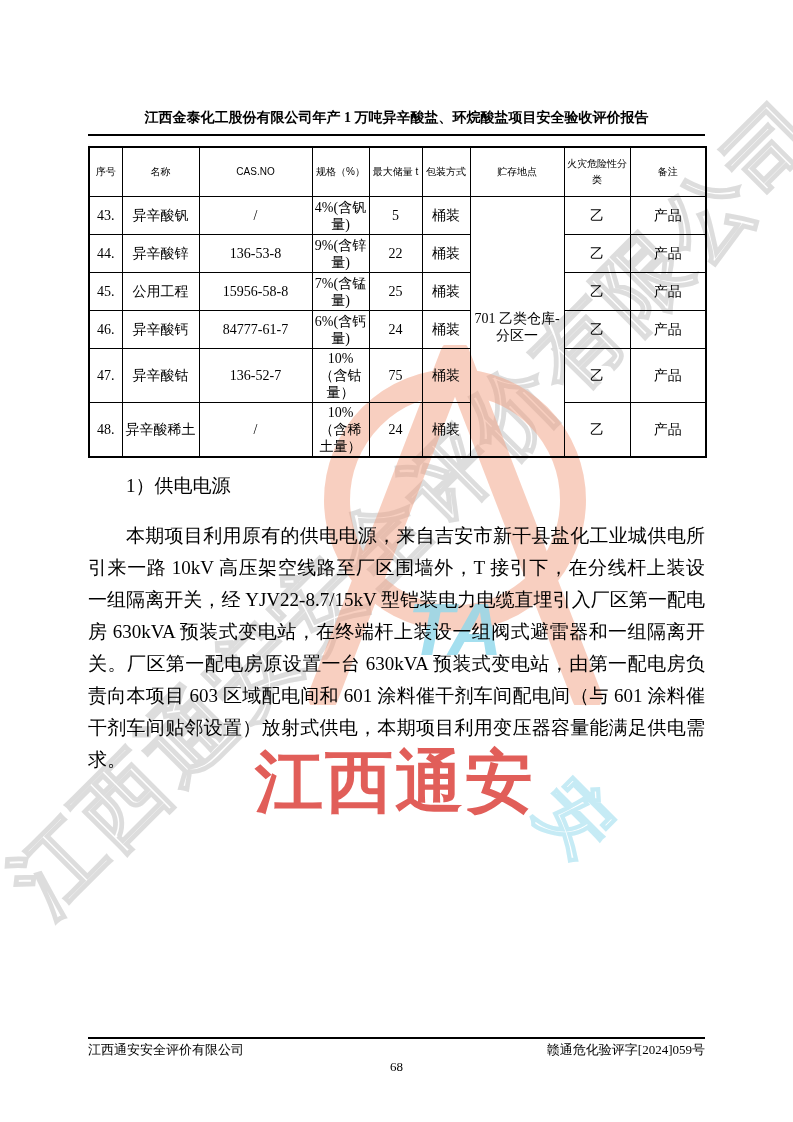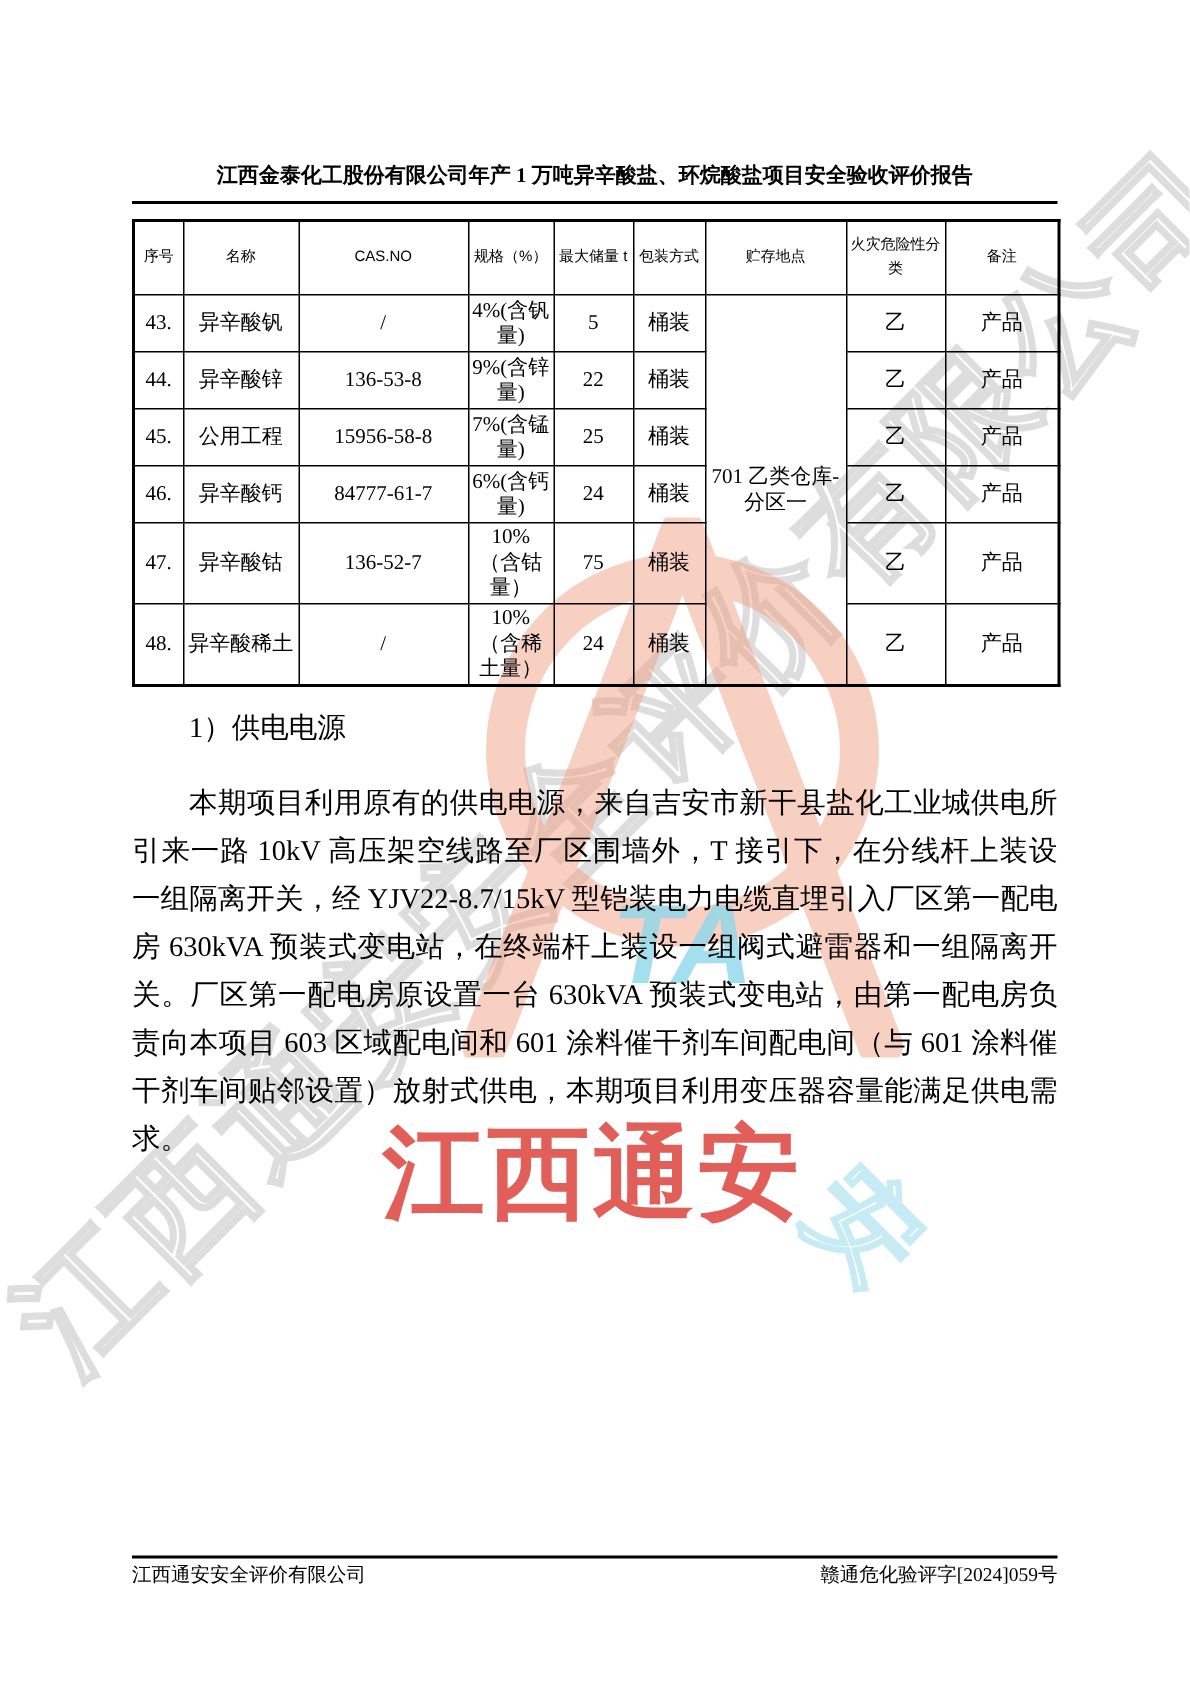--- a/index.html
+++ b/index.html
@@ -190,13 +190,14 @@
   <div class="list-item">1）供电电源</div>
   <div class="para">本期项目利用原有的供电电源，来自吉安市新干县盐化工业城供电所引来一路 10kV 高压架空线路至厂区围墙外，T 接引下，在分线杆上装设一组隔离开关，经 YJV22-8.7/15kV 型铠装电力电缆直埋引入厂区第一配电房 630kVA 预装式变电站，在终端杆上装设一组阀式避雷器和一组隔离开关。厂区第一配电房原设置一台 630kVA 预装式变电站，由第一配电房负责向本项目 603 区域配电间和 601 涂料催干剂车间配电间（与 601 涂料催干剂车间贴邻设置）放射式供电，本期项目利用变压器容量能满足供电需求。</div>
 
 </div>
 
 <div class="footer">
   <div class="footer-row">
     <span>江西通安安全评价有限公司</span>
     <span>赣通危化验评字[2024]059号</span>
   </div>
+  <div class="page-number">68</div>
 </div>
 
 </body></html>

